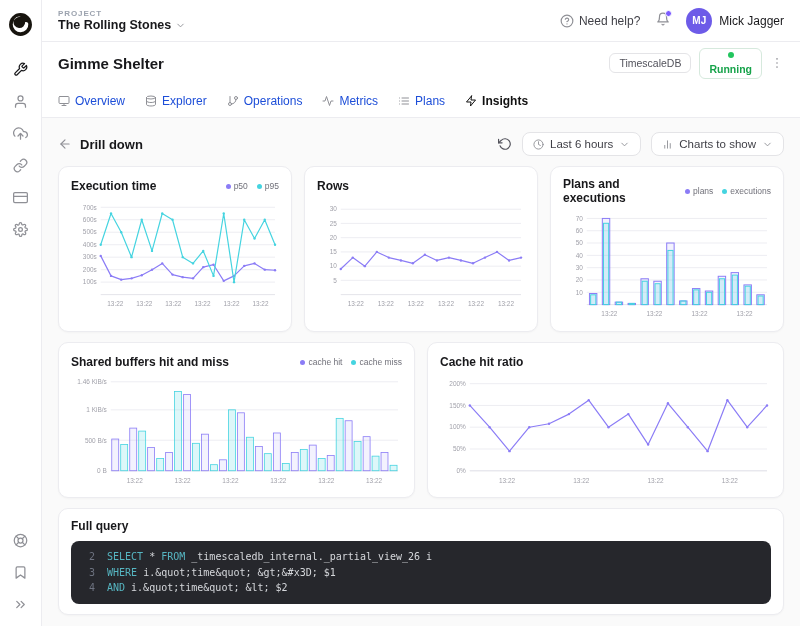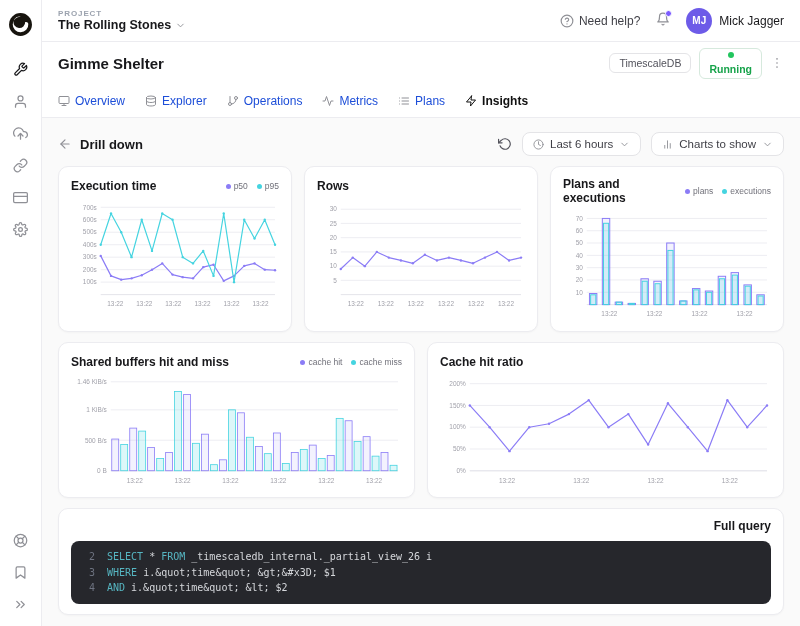--- a/index.html
+++ b/index.html
@@ -63,21 +63,21 @@
   .card { background:#fff; border:1px solid #ececf0; border-radius:10px; padding:10px 12px; box-shadow:0 1px 2px rgba(0,0,0,.03); }
   .card-head { display:flex; align-items:center; justify-content:space-between; margin-bottom:2px; min-height:18px; }
   .card-head h3, .query-card h3 { font-size:12px; font-weight:700; color:#18181b; }
   .legend { display:flex; align-items:center; gap:9px; }
   .legend .li { display:inline-flex; align-items:center; gap:3px; font-size:8.5px; color:#71717a; }
   .ldot { width:5px; height:5px; border-radius:50%; display:inline-block; }
   .chart { width:100%; height:114px; display:block; }
   .chart text { font-size:6.5px; fill:#a1a1aa; font-family:"Liberation Sans",sans-serif; }
 
   .query-card { margin-bottom:14px; }
-  .query-card h3 { margin-bottom:8px;text-align:right; }
+  .query-card h3 { margin-bottom:8px; }
   .code { background:#26272c; border-radius:8px; padding:8px 12px; font-family:"DejaVu Sans Mono",monospace; font-size:10px; line-height:15.5px; color:#d6d8dc; }
   .code .ln { color:#6e7380; display:inline-block; width:12px; margin-right:12px; text-align:right; }
   .code .kw { color:#56b6c2; }
   .code .pl { color:#d6d8dc; }
 </style>
 </head>
 <body>
 
 <div class="app">
 

